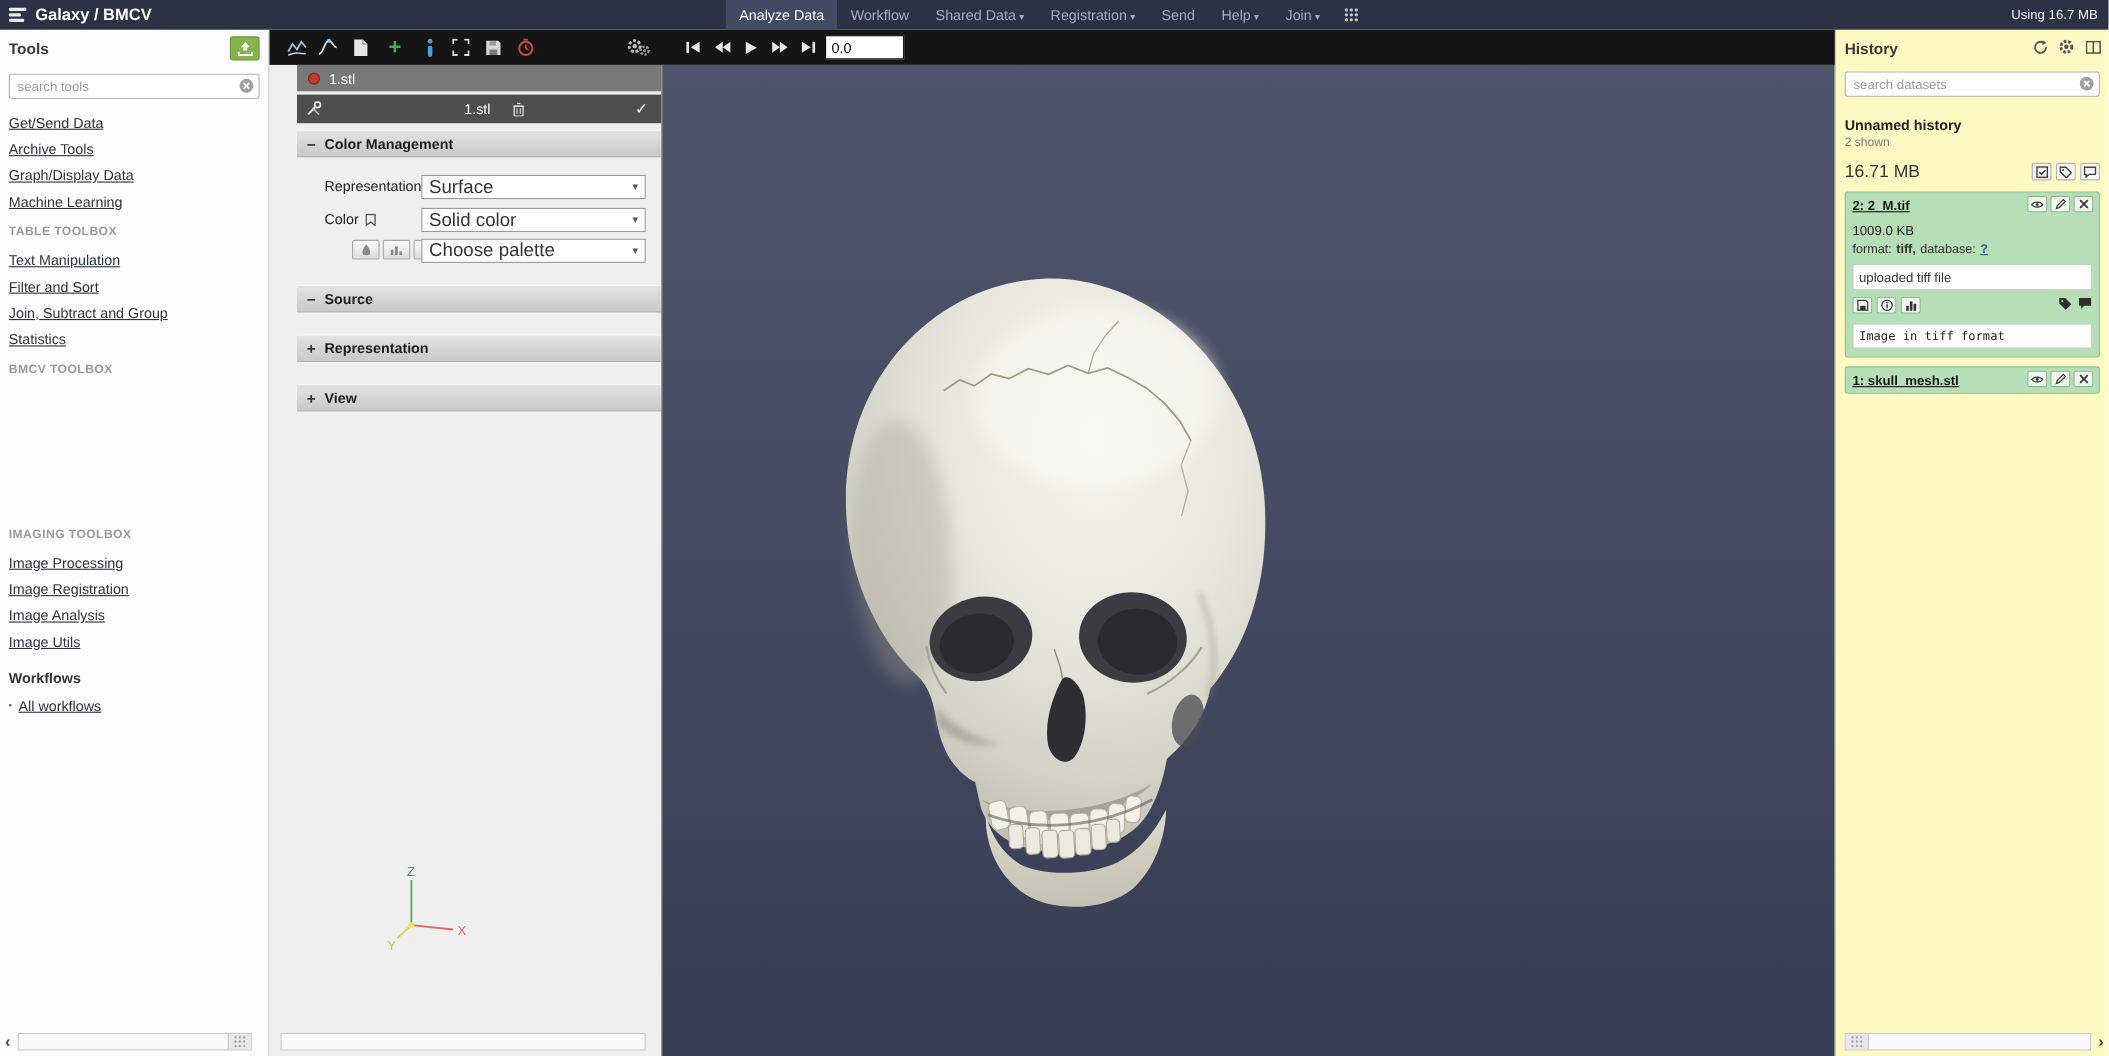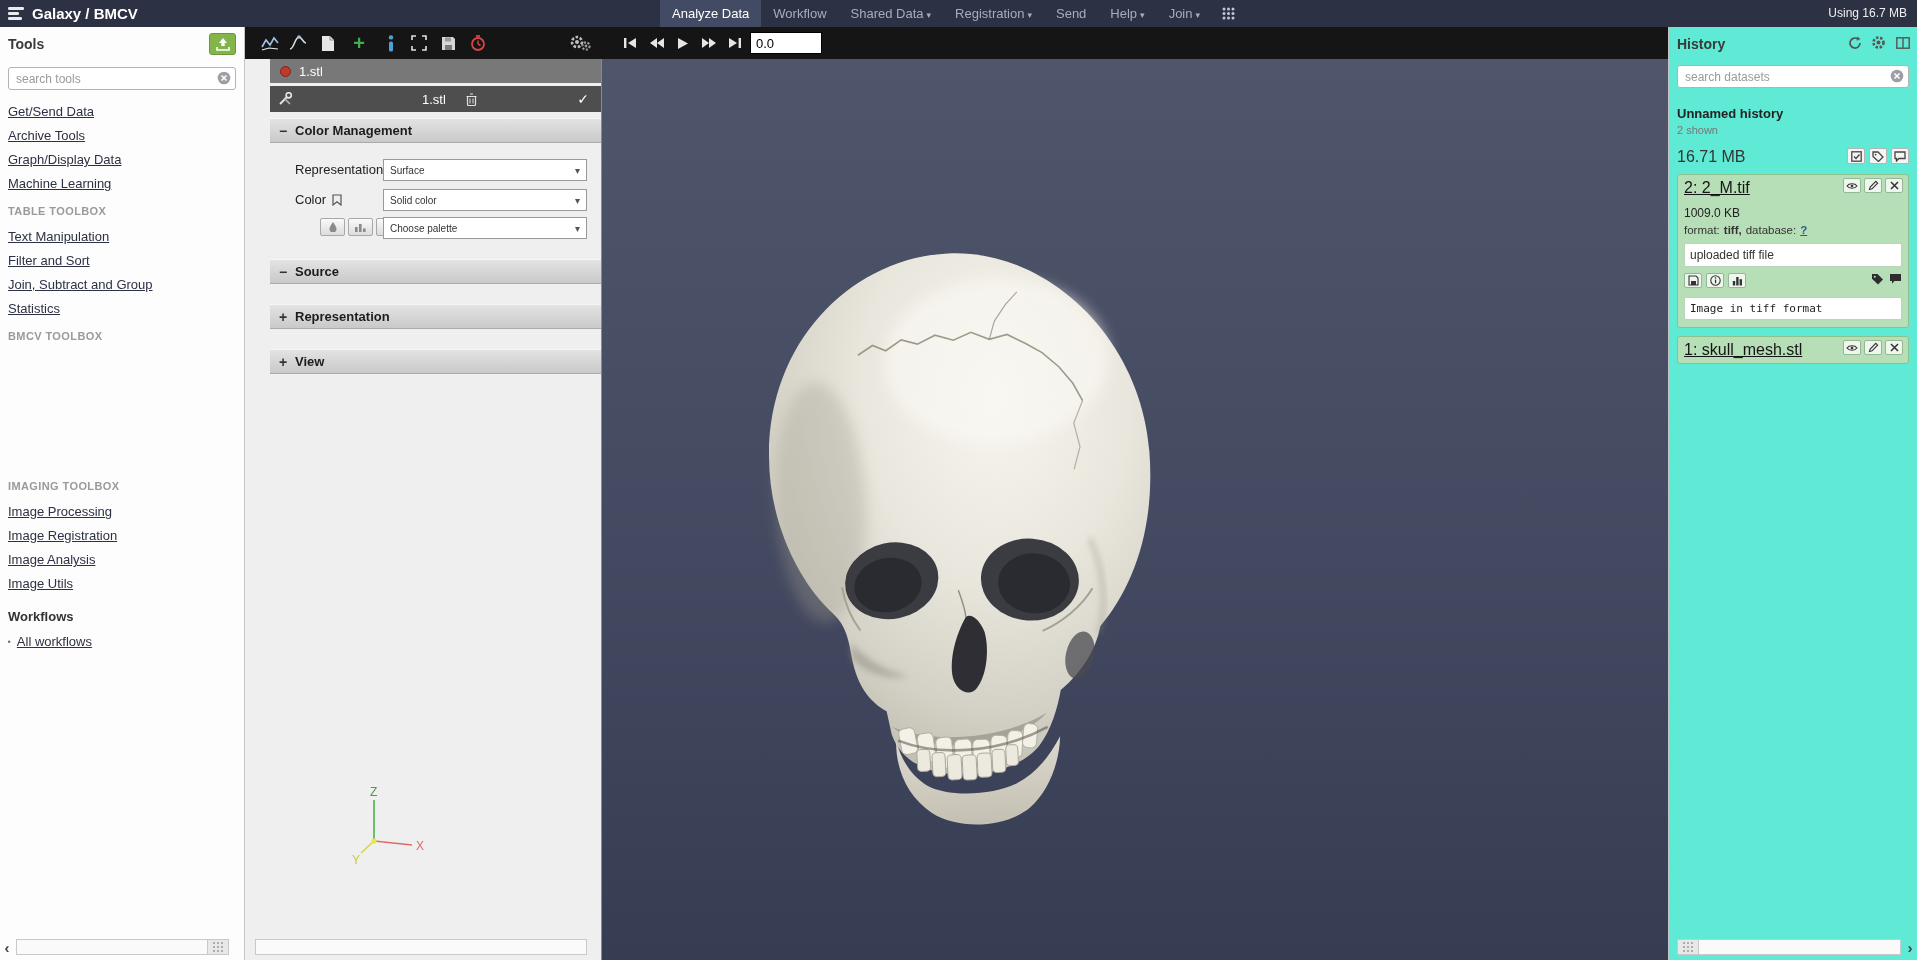--- a/index.html
+++ b/index.html
@@ -49,48 +49,48 @@
   .pl-row-b .wrench { margin-left:8px; }
   .pl-row-b .item-name { position:absolute; left:152px; color:#fff; font-size:13px; }
   .pl-row-b .trash { position:absolute; left:196px; cursor:pointer; }
   .pl-row-b .vis-check { position:absolute; right:12px; color:#fff; font-size:14px; cursor:pointer; }
   .pv-section { height:25px; background:linear-gradient(#e3e3e3,#c9c9c9); border-top:1px solid #f6f6f6; border-bottom:1px solid #ababab; display:flex; align-items:center; gap:7px; padding-left:8px; cursor:pointer; }
   .pv-section-prefix { font-size:14px; font-weight:bold; color:#333; width:10px; text-align:center; }
   .pv-section-label { font-size:13px; font-weight:bold; color:#1c1c1c; }
   .prop-row { position:relative; height:22px; }
   .prop-label { position:absolute; left:25px; top:3px; font-size:13px; color:#222; display:flex; align-items:center; gap:6px; }
   .pv-select { position:absolute; right:14px; top:0; width:204px; height:22px; background:#fff; border:1px solid #9a9a9a; display:flex; align-items:center; padding:0 6px; cursor:pointer; }
-  .pv-select-value { flex:1; font-size:10px; color:#333; }
+  .pv-select-value { flex:1; font-size:17px; color:#333; }
   .pv-select-caret { font-size:10px; color:#555; }
   .mini-btn-row { position:relative; height:20px; }
   .mini-btn { position:absolute; top:1px; width:25px; height:18px; background:linear-gradient(#fafafa,#dcdcdc); border:1px solid #a8a8a8; border-radius:2px; display:flex; align-items:center; justify-content:center; cursor:pointer; }
   .gap16 { height:16px; } .gap8 { height:8px; } .gap6 { height:6px; } .gap22 { height:22px; } .gap20 { height:20px; }
 
   
   .axes-widget { position:absolute; left:85px; top:725px; }
 
   
   #viewport { position:absolute; left:602px; top:59px; width:1066px; bottom:0; background:linear-gradient(180deg,#4f556a 0%, #434960 55%, #363c52 100%); cursor:grab; overflow:hidden; }
   .skull-wrap { position:absolute; left:136px; top:186px; }
 
   
-  #history-panel { position:absolute; left:1668px; top:27px; width:249px; bottom:0; background:#5eead4; border-left:1px solid #c4c4c4; }
+  #history-panel { position:absolute; left:1668px; top:27px; width:249px; bottom:0; background:#fef9c3; border-left:1px solid #c4c4c4; }
   .hist-head { position:relative; height:32px; padding:9px 8px 0 8px; }
   .hist-icons { position:absolute; right:6px; top:7px; display:flex; gap:7px; }
   .hist-icon-btn { width:17px; height:17px; display:flex; align-items:center; justify-content:center; cursor:pointer; }
   .hist-meta { padding:8px 8px 0 8px; }
   .hist-name { font-size:13px; font-weight:bold; color:#222; }
   .hist-shown { font-size:11px; color:#777; margin-top:3px; }
   .hist-size-row { position:relative; margin-top:12px; height:18px; }
   .hist-size { font-size:16px; color:#333; }
   .chip { width:18px; height:16px; background:#f5f5f5; border:1px solid #b5b5b5; border-radius:2px; display:flex; align-items:center; justify-content:center; cursor:pointer; }
   .hist-size-btns { position:absolute; right:0; top:0; display:flex; gap:4px; }
   .dataset { margin:8px 8px 0 8px; background:#b7dfb7; border:1px solid #8cc18c; border-radius:3px; }
   .ds-title-row { position:relative; padding:4px 6px; }
-  .ds-title { font-size:16px; font-weight:normal; color:#151515; text-decoration:underline; cursor:pointer; }
+  .ds-title { font-size:12px; font-weight:bold; color:#151515; text-decoration:underline; cursor:pointer; }
   .ds-btns { position:absolute; right:5px; top:3px; display:flex; gap:3px; }
   .ds-chip { width:18px; height:15px; background:#eef6ee; border:1px solid #93b893; border-radius:2px; display:flex; align-items:center; justify-content:center; cursor:pointer; }
   .ds-body { padding:2px 6px 7px 6px; }
   .ds-size { font-size:12px; color:#222; margin:3px 0 4px 0; }
   .ds-format { font-size:11.5px; color:#333; display:flex; gap:4px; }
   .ds-format b { font-weight:bold; }
   .ds-dblink { color:#2a5d8c; text-decoration:underline; cursor:pointer; }
   .ds-infobox { margin-top:7px; background:#fff; border:1px solid #bcd3bc; border-radius:2px; padding:4px 5px; font-size:12px; color:#333; }
   .ds-actions { position:relative; height:18px; margin-top:6px; }
   .ds-actions-left { position:absolute; left:0; top:0; display:flex; gap:4px; }

